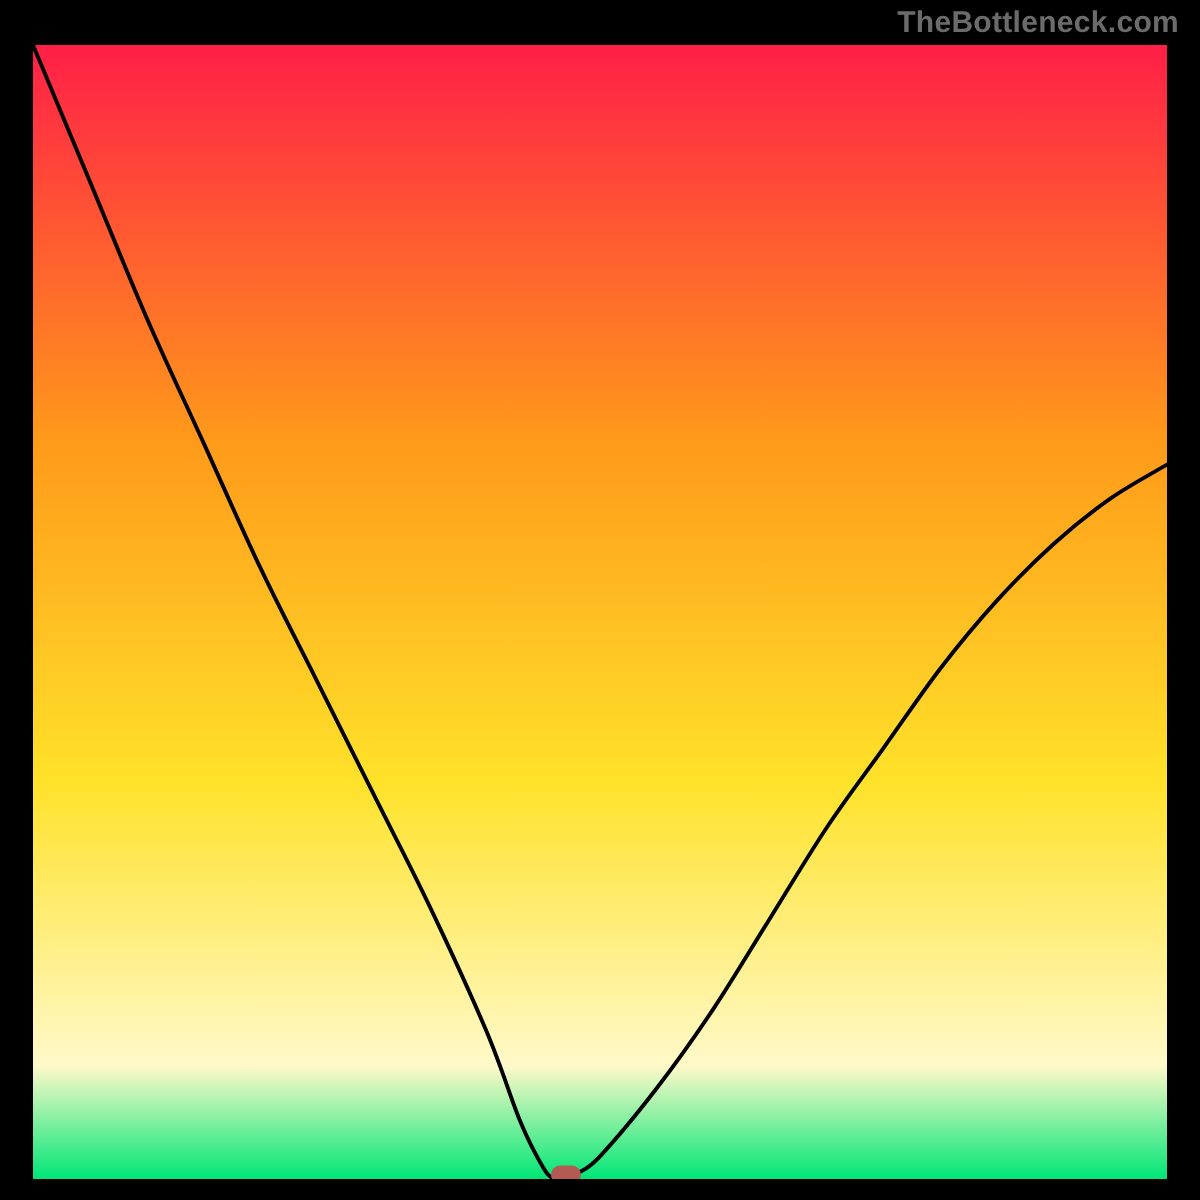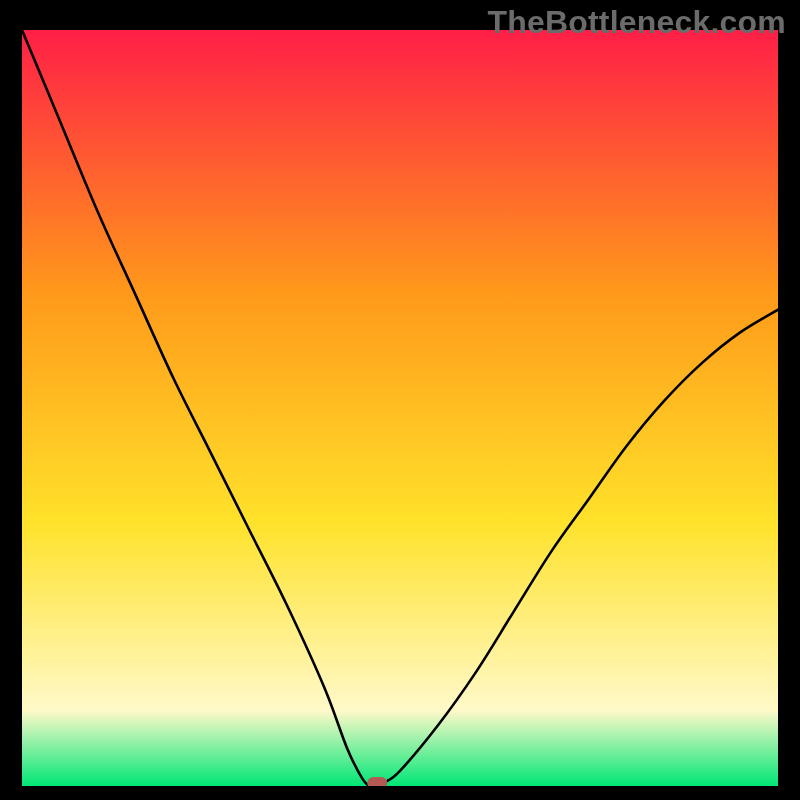--- a/index.html
+++ b/index.html
@@ -15,21 +15,21 @@
     position: relative;
     width: 800px;
     height: 800px;
     background: #000;
   }
   .watermark {
     position: absolute;
     top: 4px;
     right: 14px;
     color: #6b6b6b;
-    font-size: 32px;
+    font-size: 20px;
     font-weight: 600;
     letter-spacing: 0.2px;
     z-index: 10;
     user-select: none;
   }
   .plot-wrap {
     position: absolute;
     left: 22px;
     top: 30px;
     width: 756px;

